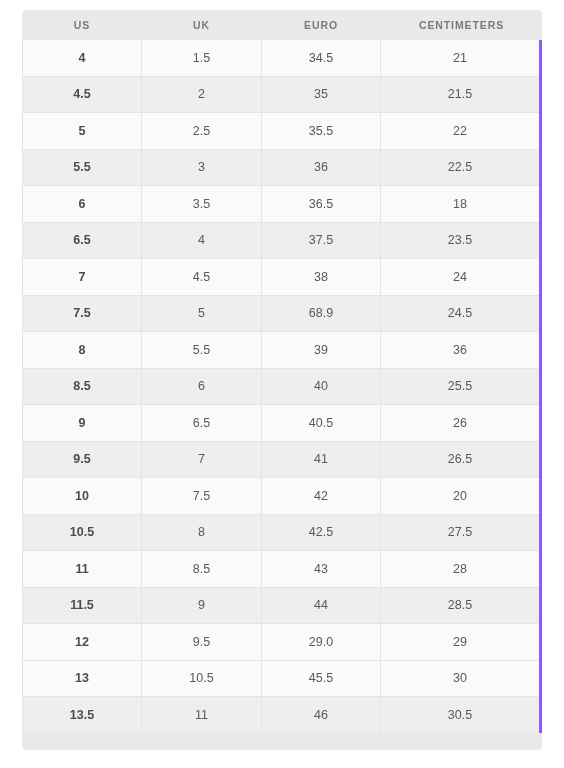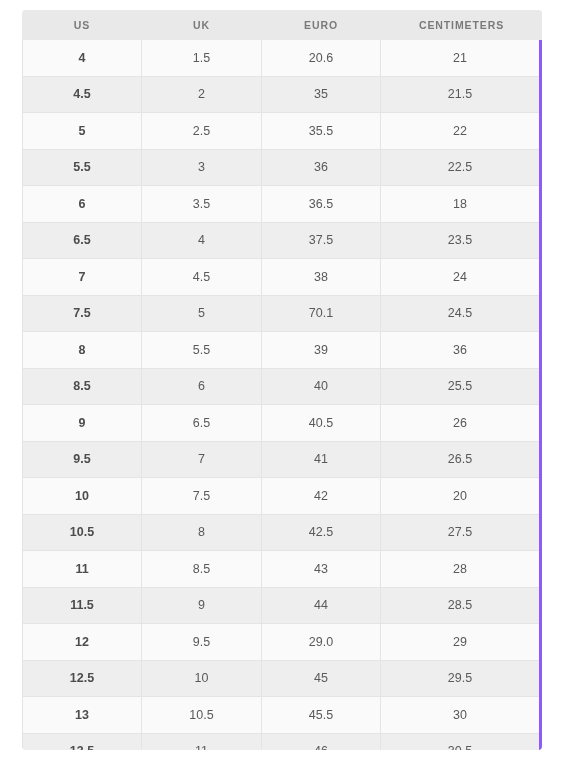--- a/index.html
+++ b/index.html
@@ -104,21 +104,21 @@
           <th>US</th>
           <th>UK</th>
           <th>EURO</th>
           <th>CENTIMETERS</th>
         </tr>
       </thead>
       <tbody id="table-body">
           <tr class="row-odd">
             <td class="col-us">4</td>
             <td class="col-uk">1.5</td>
-            <td class="col-euro">20.6</td>
+            <td class="col-euro">34.5</td>
             <td class="col-cm">21</td>
           </tr>
           <tr class="row-even">
             <td class="col-us">4.5</td>
             <td class="col-uk">2</td>
             <td class="col-euro">35</td>
             <td class="col-cm">21.5</td>
           </tr>
           <tr class="row-odd">
             <td class="col-us">5</td>
@@ -146,21 +146,21 @@
           </tr>
           <tr class="row-odd">
             <td class="col-us">7</td>
             <td class="col-uk">4.5</td>
             <td class="col-euro">38</td>
             <td class="col-cm">24</td>
           </tr>
           <tr class="row-even">
             <td class="col-us">7.5</td>
             <td class="col-uk">5</td>
-            <td class="col-euro">70.1</td>
+            <td class="col-euro">68.9</td>
             <td class="col-cm">24.5</td>
           </tr>
           <tr class="row-odd">
             <td class="col-us">8</td>
             <td class="col-uk">5.5</td>
             <td class="col-euro">39</td>
             <td class="col-cm">36</td>
           </tr>
           <tr class="row-even">
             <td class="col-us">8.5</td>
@@ -203,26 +203,20 @@
             <td class="col-uk">9</td>
             <td class="col-euro">44</td>
             <td class="col-cm">28.5</td>
           </tr>
           <tr class="row-odd">
             <td class="col-us">12</td>
             <td class="col-uk">9.5</td>
             <td class="col-euro">29.0</td>
             <td class="col-cm">29</td>
           </tr>
-          <tr class="row-even">
-            <td class="col-us">12.5</td>
-            <td class="col-uk">10</td>
-            <td class="col-euro">45</td>
-            <td class="col-cm">29.5</td>
-          </tr>
           <tr class="row-odd">
             <td class="col-us">13</td>
             <td class="col-uk">10.5</td>
             <td class="col-euro">45.5</td>
             <td class="col-cm">30</td>
           </tr>
           <tr class="row-even">
             <td class="col-us">13.5</td>
             <td class="col-uk">11</td>
             <td class="col-euro">46</td>

